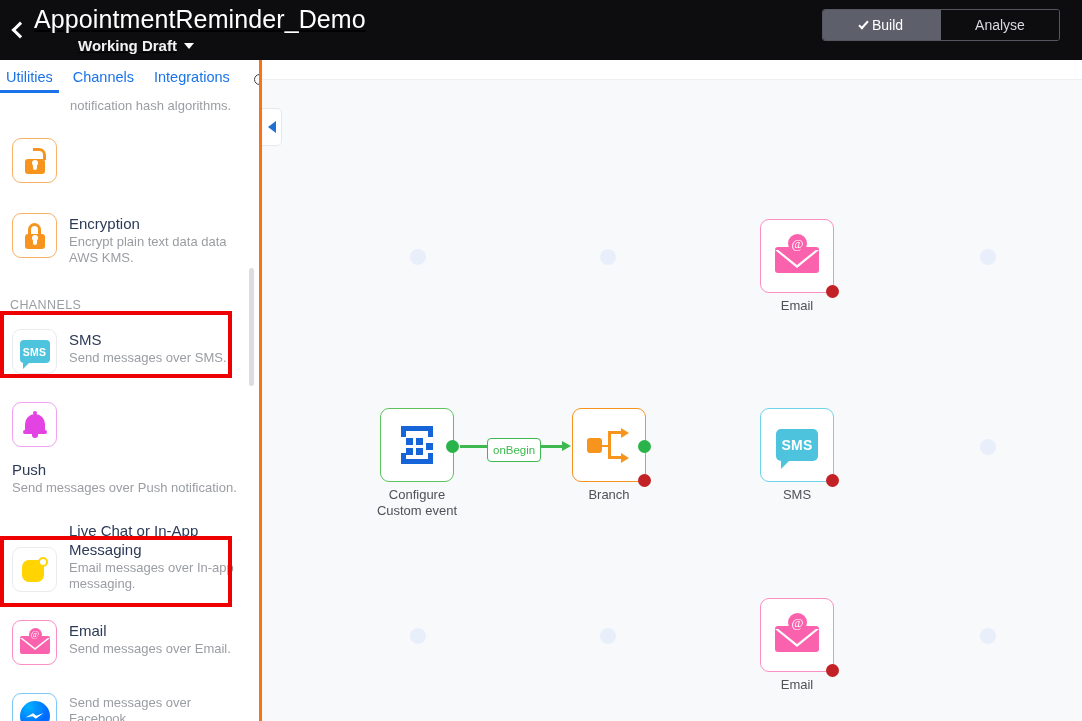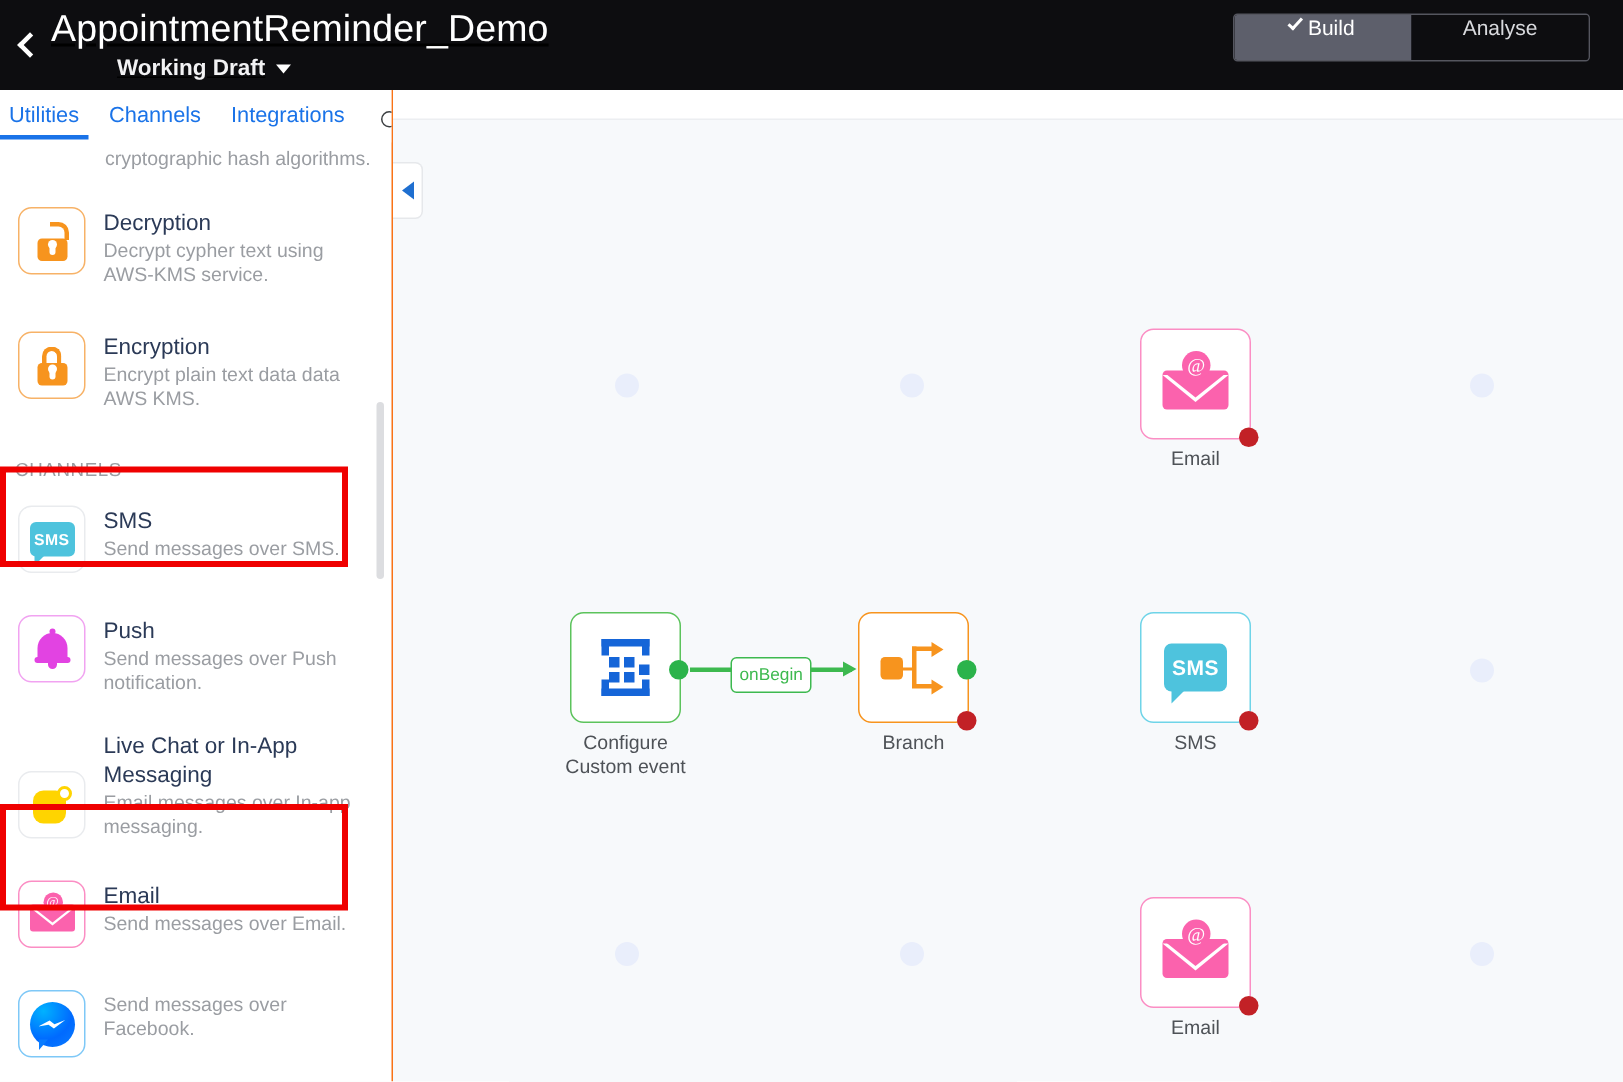--- a/index.html
+++ b/index.html
@@ -45,38 +45,38 @@
     border-right: 5.5px solid transparent;
     border-top: 6px solid #ffffff;
     display: inline-block;
   }
   .mode-toggle {
     position: absolute; right: 22px; top: 9px;
     display: flex; height: 32px;
     border: 1px solid #55565f; border-radius: 3px; overflow: hidden;
   }
   .mode-btn {
-    display: flex; align-items: flex-start; justify-content: center; gap: 6px;
+    display: flex; align-items: center; justify-content: center; gap: 6px;
     width: 118px; height: 30px;
     font-size: 14px; color: #d9dade; background: #0d0d10;
     border: none; font-family: inherit; cursor: pointer;
   }
   .mode-btn.active { background: #5d5f6b; color: #ffffff; }
   .check-mark {
     display: inline-block; width: 5px; height: 10px;
     border-right: 2px solid #fff; border-bottom: 2px solid #fff;
     transform: rotate(42deg); margin-bottom: 3px;
   }
 
   
   .sidebar {
     position: absolute; top: 60px; left: 0;
     width: 262px; height: 661px;
     background: #ffffff;
-    border-right: 1px solid #f97316;
+    border-right: 3px solid #f97316;
     overflow: hidden;
   }
   .tabs {
     height: 35px; display: flex; align-items: flex-start;
     padding: 9px 0 0 0; position: relative;
     background: #fff;
   }
   .tab {
     font-size: 14.5px; color: #1a73e8; background: none; border: none;
     padding: 0 0 8px 0; margin-left: 8px; cursor: pointer;
@@ -460,34 +460,30 @@
         <span>Integrations</span>
       </button>
       <div class="search-icon-wrap">
         <span class="search-glyph"></span>
       </div>
     </div>
 
     <div class="list-scroll">
       <div class="list-inner">
 
-        <div class="trunc-text">cryptographic hash algorithms.</div>
+        <div class="trunc-text">notification hash algorithms.</div>
 
         <div class="item" style="margin-top:14px;">
           <div class="icon-box" style="border:1px solid #f7b267;">
             <span class="pad">
               <span class="shackle-open"></span>
               <span class="lock-body"></span>
               <span class="lock-key"></span>
             </span>
           </div>
-          <div class="item-text">
-            <div class="item-title">Decryption</div>
-            <div class="item-desc">Decrypt cypher text using AWS-KMS service.</div>
-          </div>
         </div>
 
         <div class="item" style="margin-top:10px;">
           <div class="icon-box" style="border:1px solid #f7b267;">
             <span class="pad">
               <span class="shackle-closed"></span>
               <span class="lock-body"></span>
               <span class="lock-key"></span>
             </span>
           </div>
@@ -502,21 +498,21 @@
         <div class="item" style="padding-top:12px;padding-bottom:12px;">
           <div class="icon-box" style="border:1px solid #e9ebee;">
             <span class="sms-bubble">SMS</span>
           </div>
           <div class="item-text">
             <div class="item-title">SMS</div>
             <div class="item-desc">Send messages over SMS.</div>
           </div>
         </div>
 
-        <div class="item" style="margin-top:6px;">
+        <div class="item" style="margin-top:6px;flex-direction:column;">
           <div class="icon-box" style="border:1px solid #f1a3f1;">
             <span class="bell">
               <span class="bell-top"></span>
               <span class="bell-dome"></span>
               <span class="bell-lip"></span>
               <span class="bell-clap"></span>
             </span>
           </div>
           <div class="item-text">
             <div class="item-title">Push</div>

